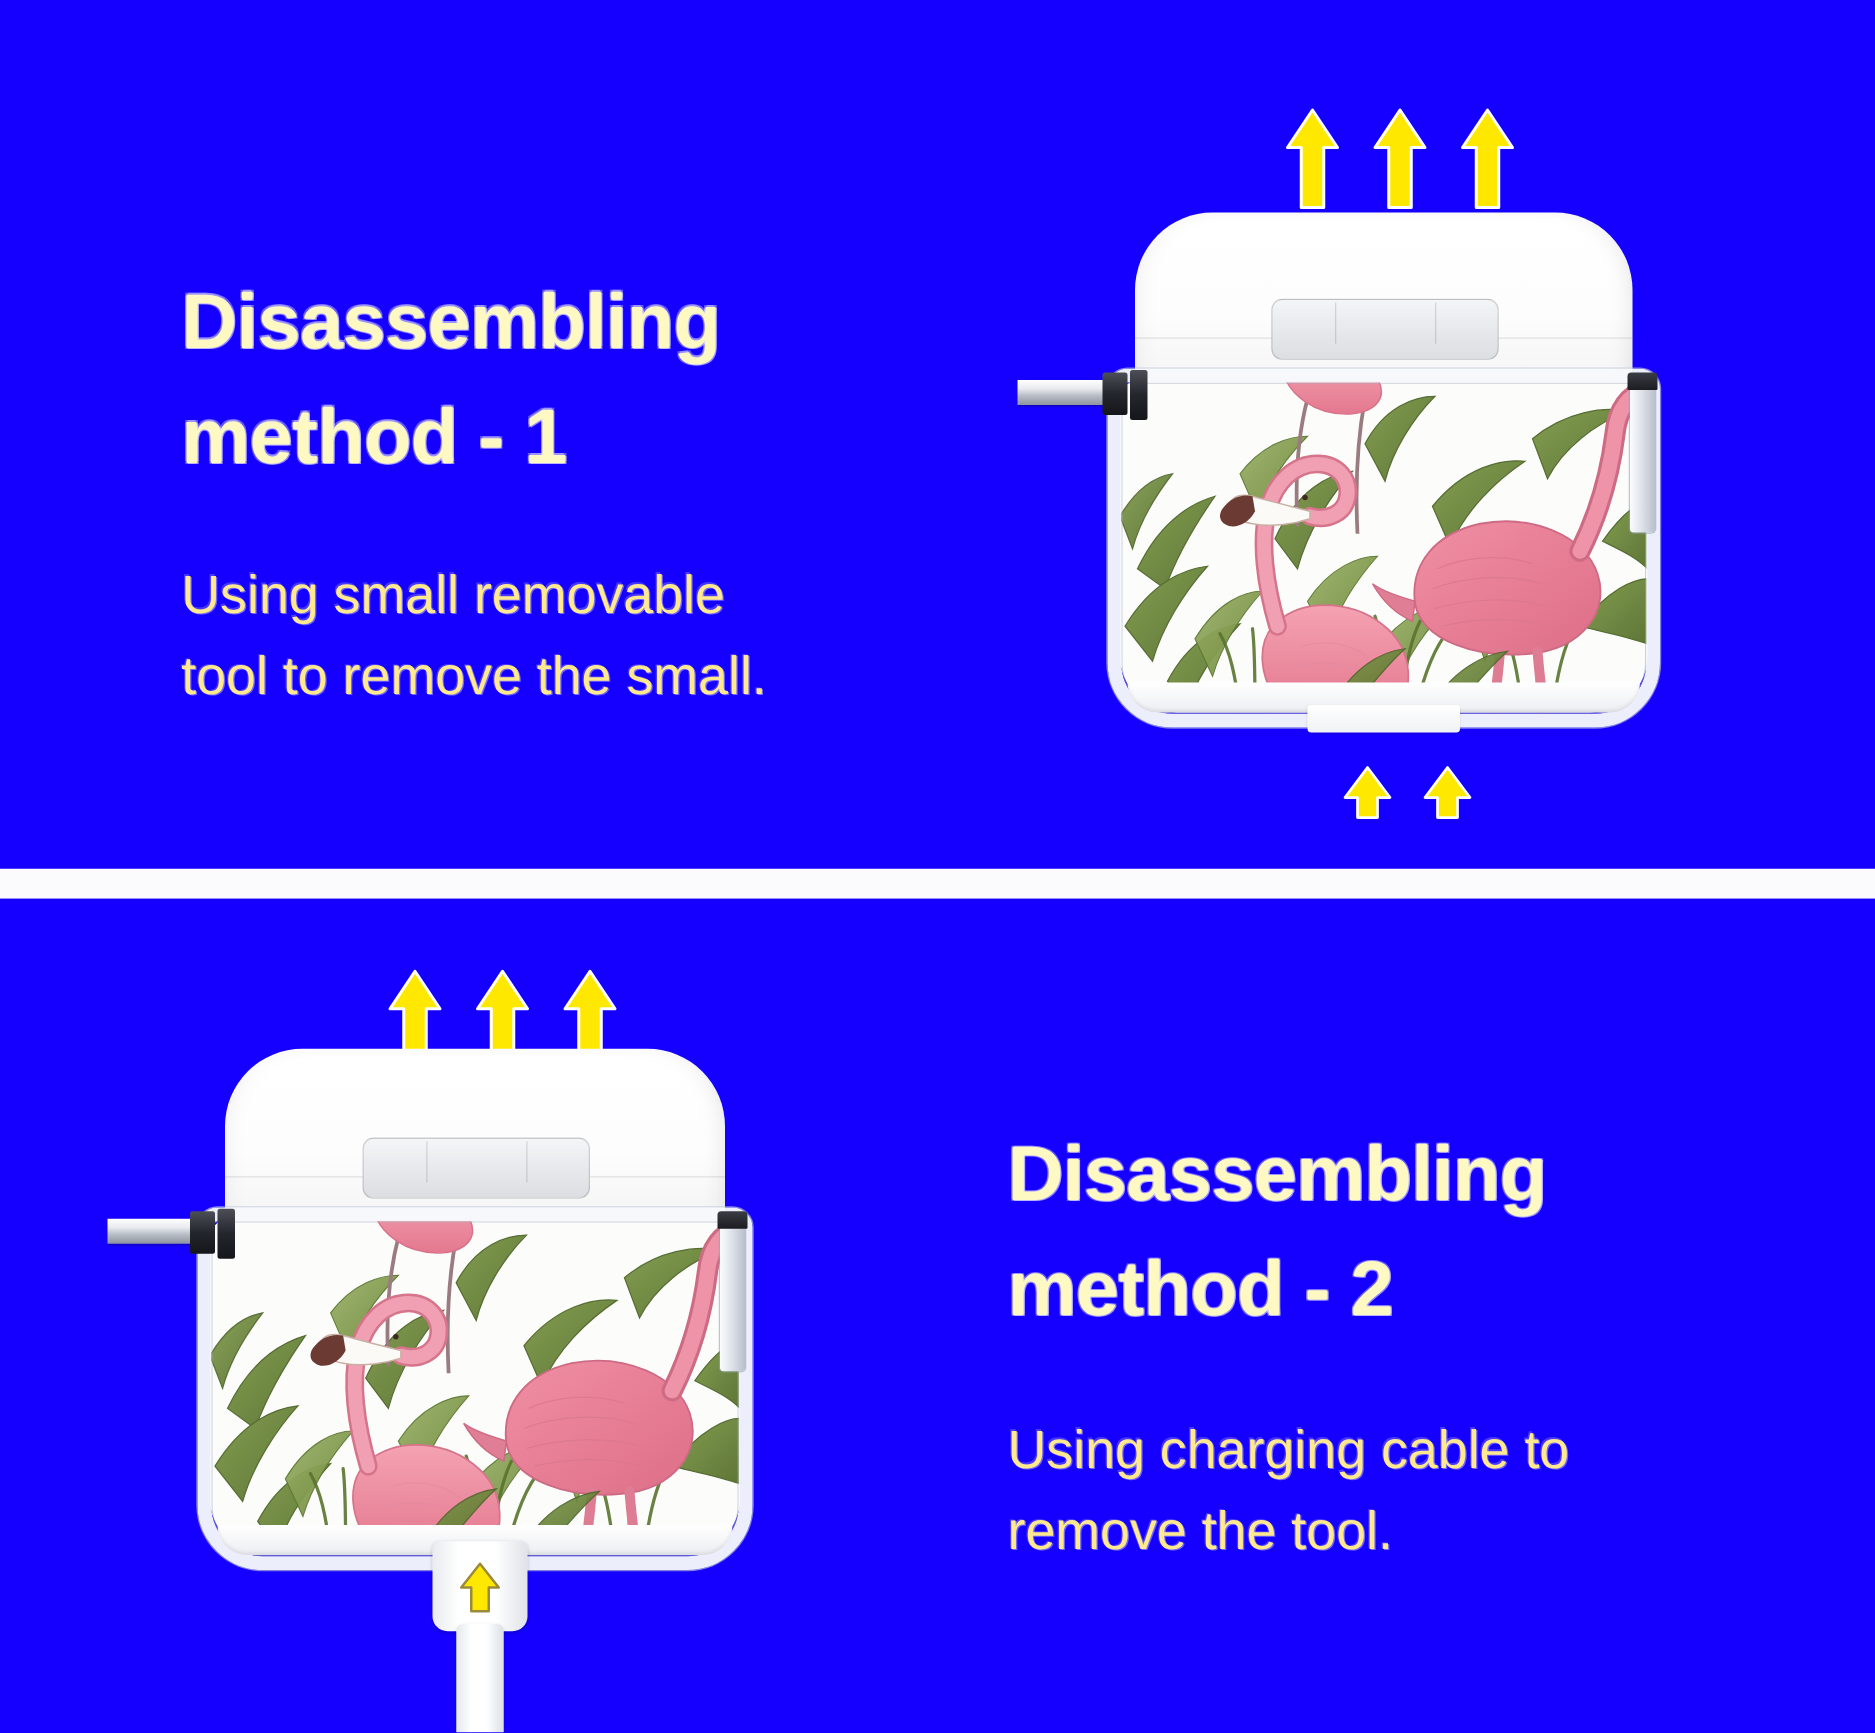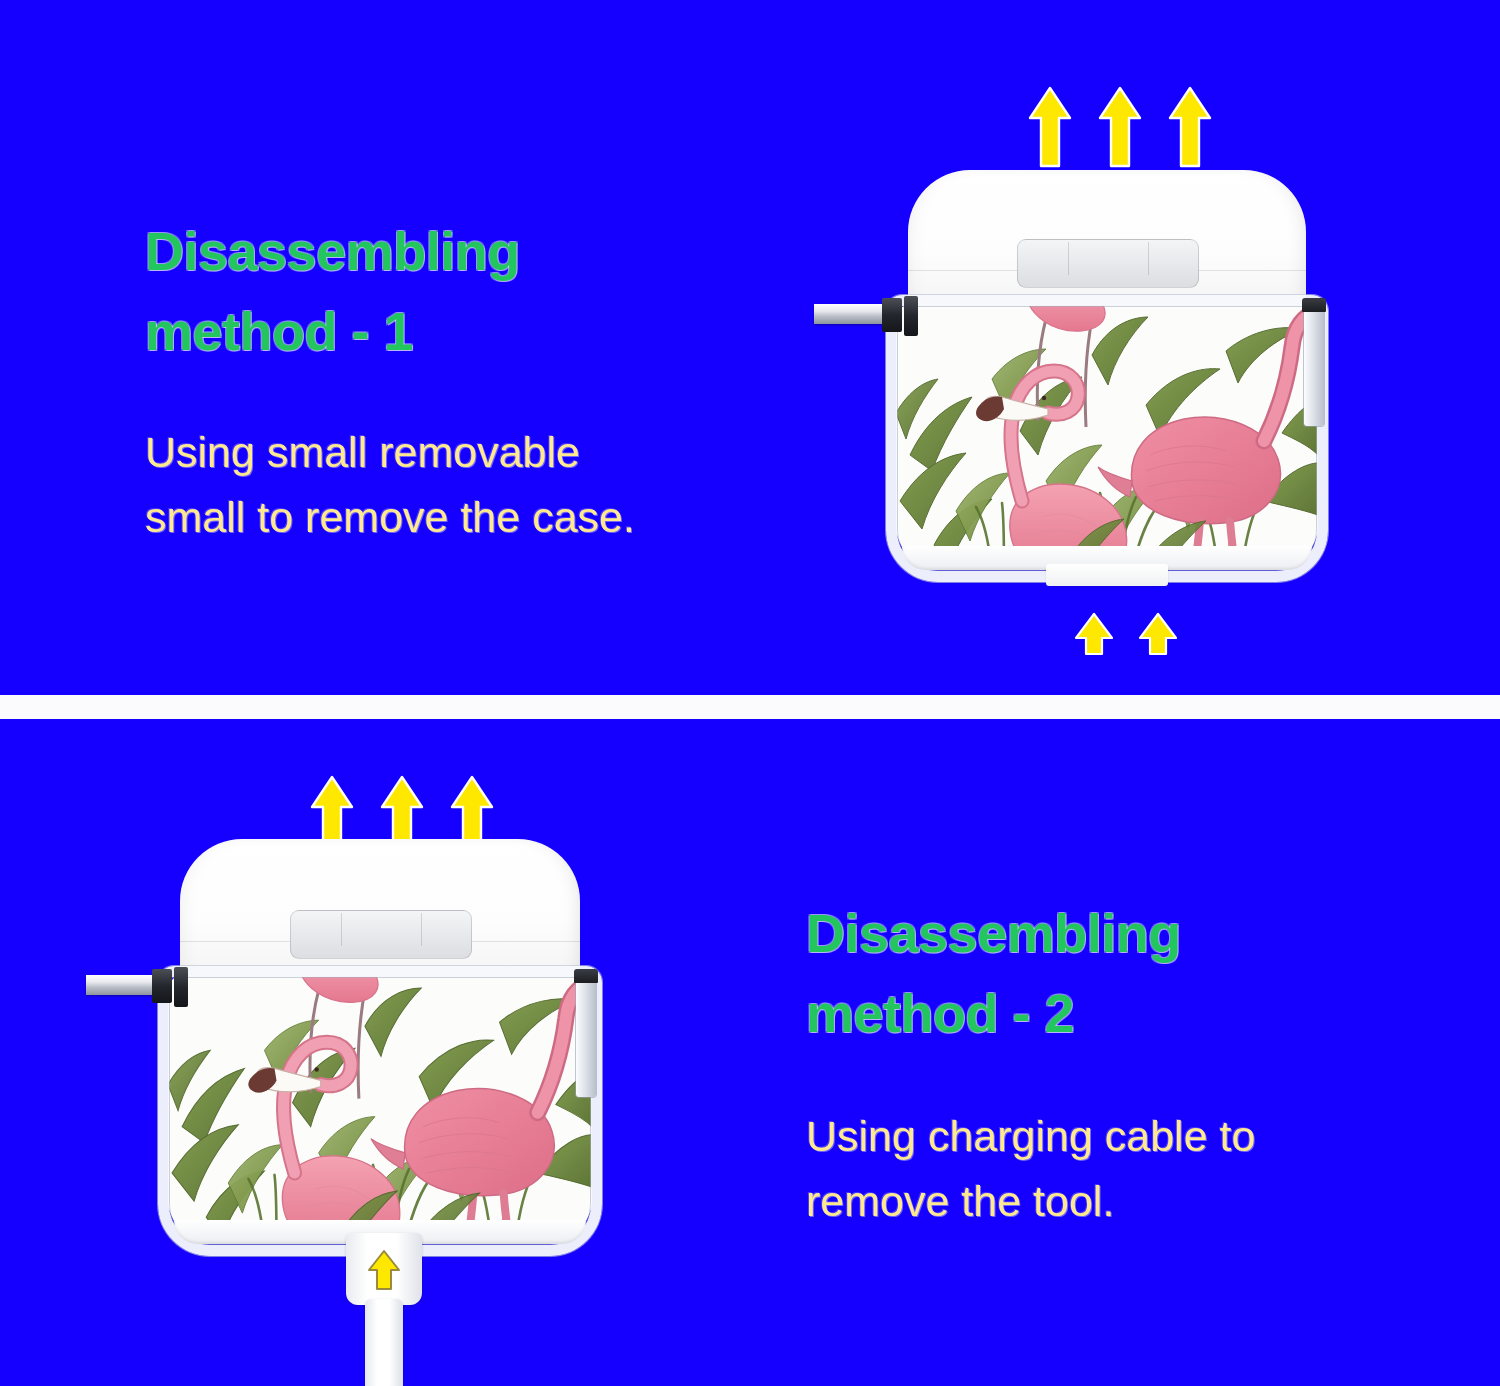--- a/index.html
+++ b/index.html
@@ -27,22 +27,22 @@
   .divider {
     position: absolute;
     left: 0; top: 695px;
     width: 1500px; height: 24px;
     background: #fbfbfd;
   }
 
   
   .text-block { position: absolute; }
   .heading {
-    color: #22c55e;
-    font-size: 54px;
+    color: #fef9c3;
+    font-size: 62px;
     font-weight: bold;
     line-height: 1.48;
     letter-spacing: -0.5px;
     text-shadow:
        1px 1px 0 rgba(255,255,255,.55),
       -1px -1px 0 rgba(255,255,255,.35),
        1px -1px 0 rgba(255,255,255,.35),
       -1px  1px 0 rgba(255,255,255,.35);
     white-space: pre-line;
   }
@@ -175,21 +175,21 @@
 <body>
 
 <div id="page">
 
   <section class="panel" id="panel-top">
 
     <div class="text-block" id="text-top">
       <div class="heading">Disassembling
 method - 1</div>
       <div class="subtext">Using small removable
-small to remove the case.</div>
+tool to remove the small.</div>
     </div>
 
     <span class="arrow" style="left:1028px; top:86px;">
       <svg width="44" height="82" viewBox="0 0 44 82">
         <path d="M22 2 L42 32 L31 32 L31 80 L13 80 L13 32 L2 32 Z" fill="#FFE800" stroke="#FFFFFF" stroke-width="2.4" stroke-linejoin="round"></path>
       </svg>
     </span>
     <span class="arrow" style="left:1098px; top:86px;">
       <svg width="44" height="82" viewBox="0 0 44 82">
         <path d="M22 2 L42 32 L31 32 L31 80 L13 80 L13 32 L2 32 Z" fill="#FFE800" stroke="#FFFFFF" stroke-width="2.4" stroke-linejoin="round"></path>

